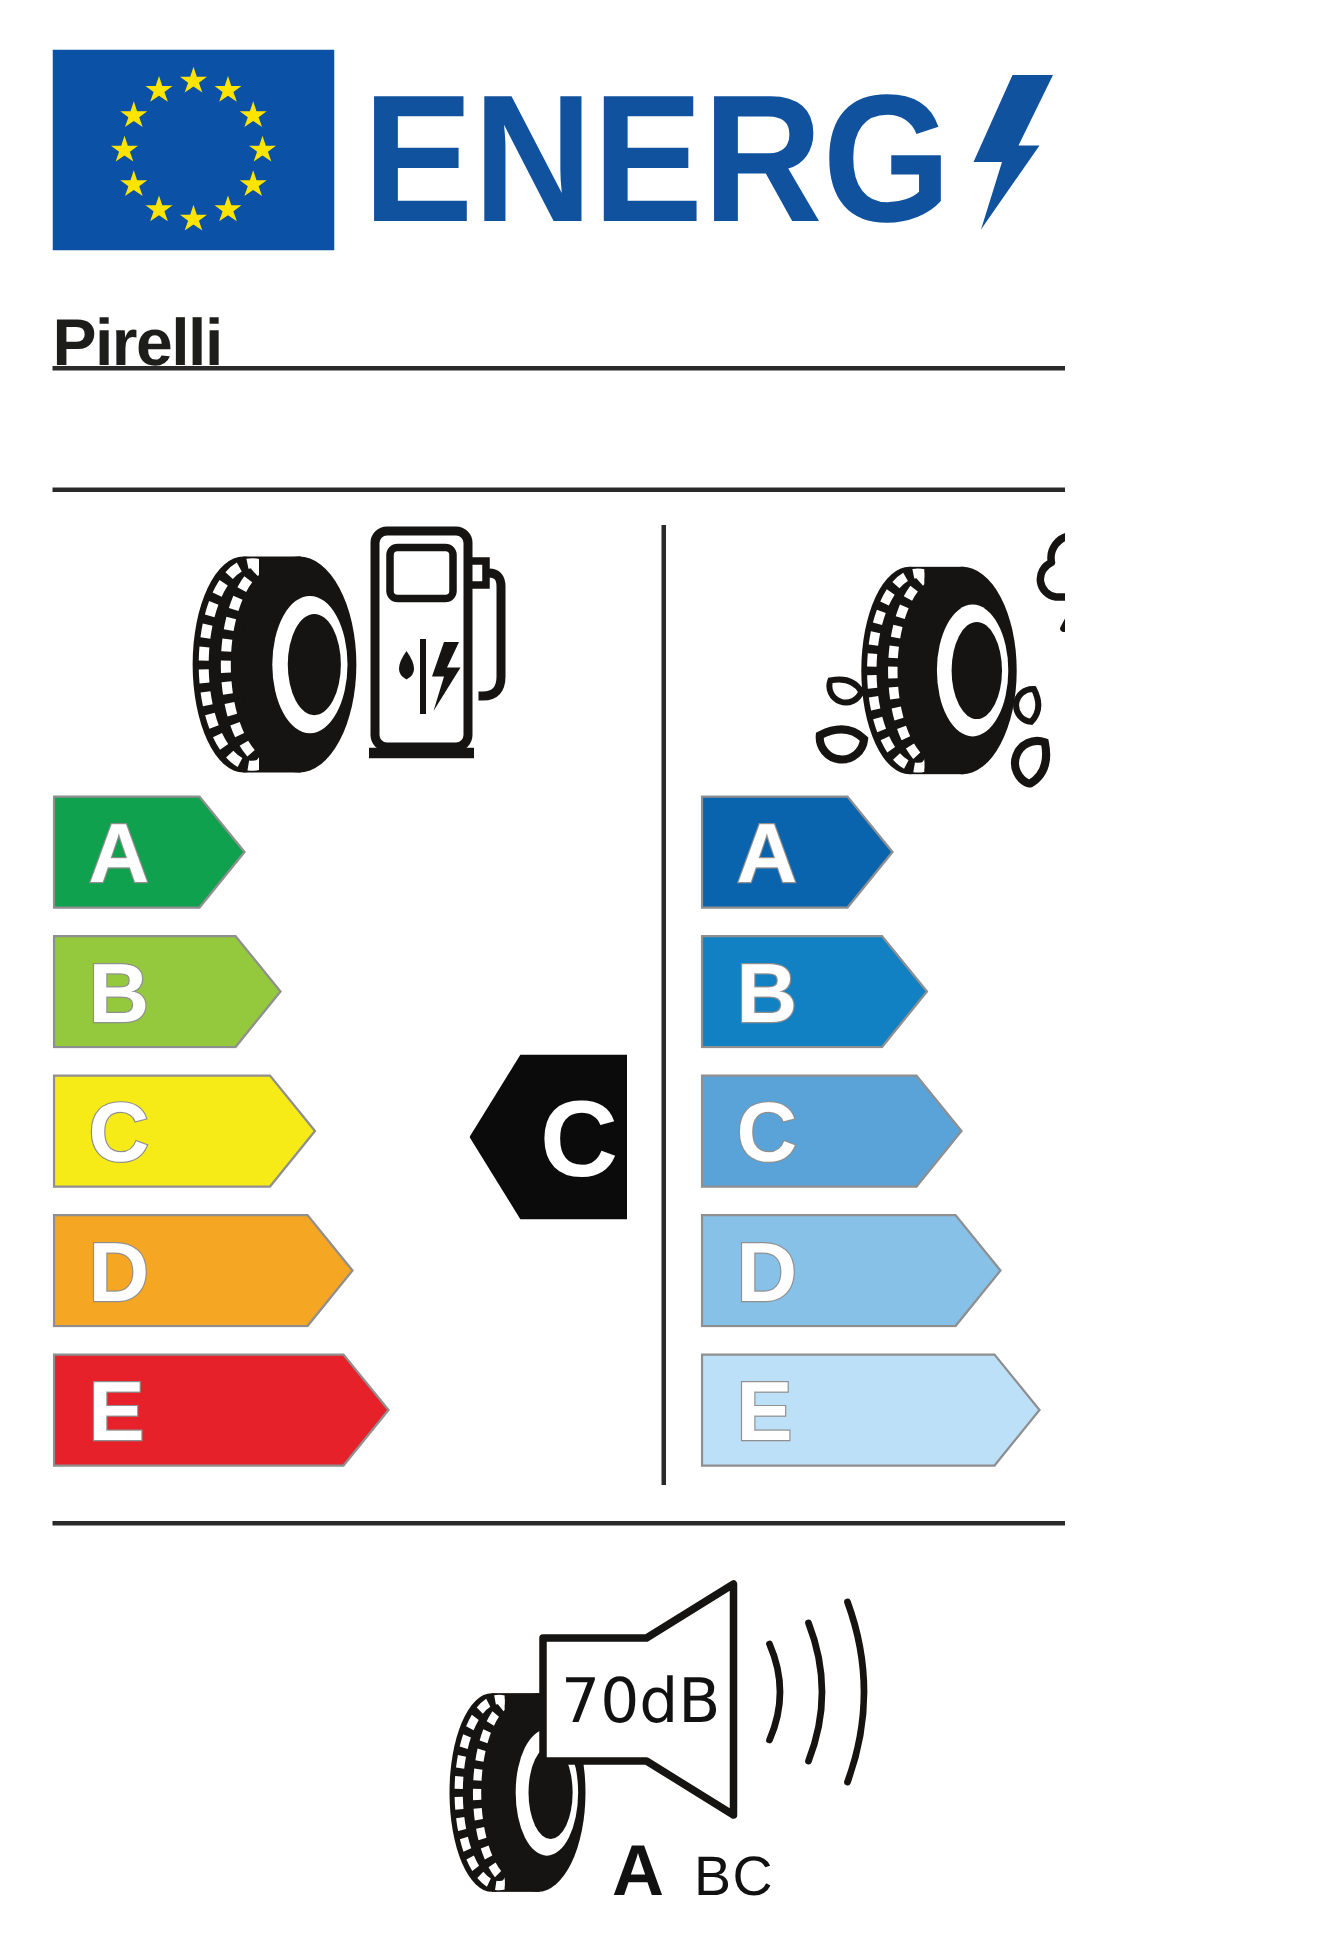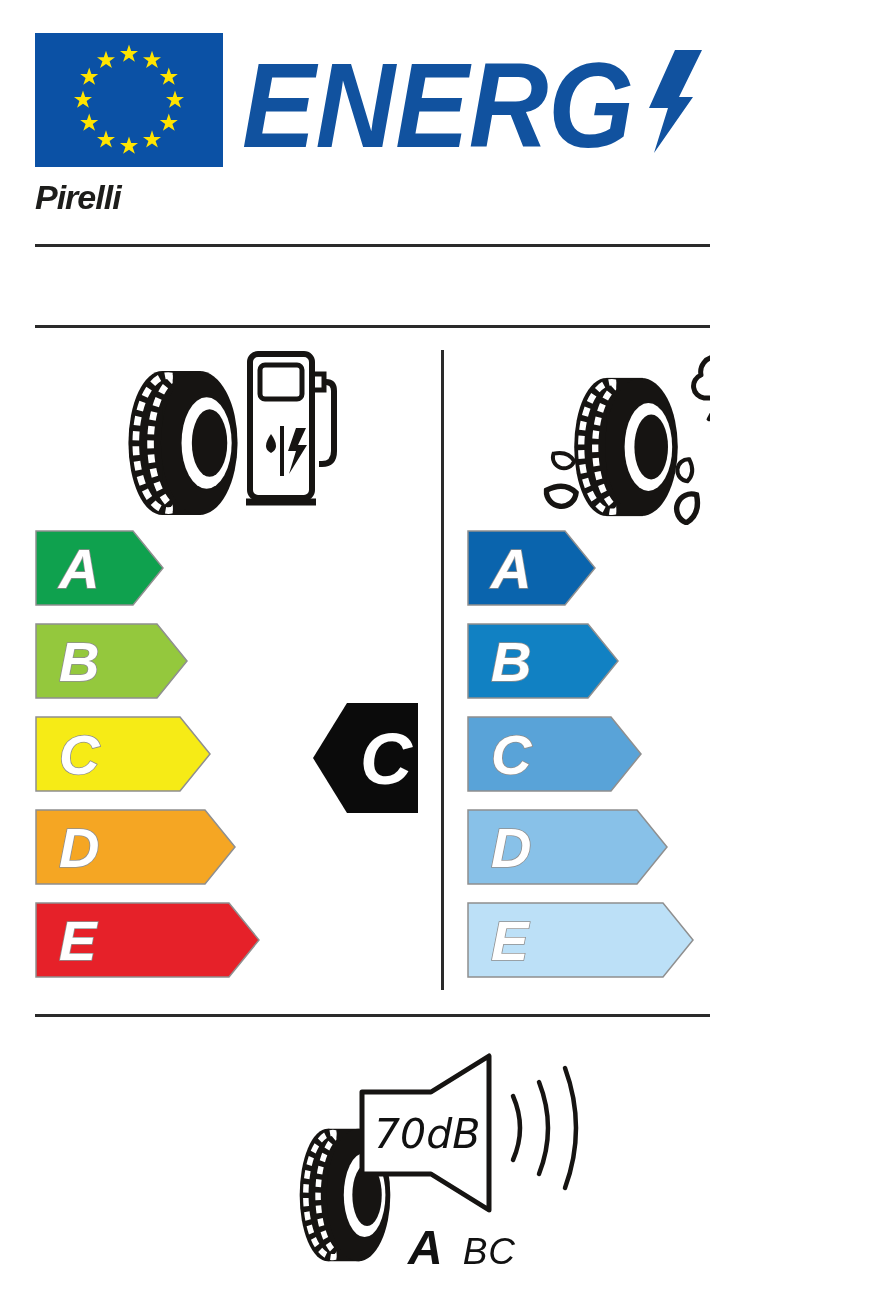--- a/index.html
+++ b/index.html
@@ -1,21 +1,21 @@
 <!DOCTYPE html>
 <html><head>
 <meta charset="utf-8">
 <style>
   html,body{margin:0;padding:0;background:#fff;}
   .label{position:relative;width:710px;height:1299px;background:#fff;overflow:hidden;
-         font-family:"Liberation Sans","DejaVu Sans",sans-serif;font-style:italic;}
+         font-family:"Liberation Sans","DejaVu Sans",sans-serif;}
   .abs{position:absolute;}
   .hline{position:absolute;left:35px;width:820px;height:3px;background:#2a2a2a;}
   .vdivider{position:absolute;left:441px;top:350px;width:3px;height:640px;background:#2a2a2a;}
-  .brand{position:absolute;left:35px;top:178px;font-size:34px;font-weight:700;
+  .brand{position:absolute;left:35px;top:204px;font-size:44px;font-weight:700;
          color:#1d1d1b;letter-spacing:-1px;text-align:center;}
   .row-svg{position:absolute;}
   .grade-letter{font-family:"Liberation Sans","DejaVu Sans",sans-serif;font-weight:700;
                 font-size:56px;fill:#fff;stroke:#8f8f8f;stroke-width:1.6;paint-order:stroke;}
   .black-letter{font-family:"Liberation Sans","DejaVu Sans",sans-serif;font-weight:700;
                 font-size:72px;fill:#fff;}
   .db-text{font-family:"DejaVu Sans","Liberation Sans",sans-serif;font-size:41px;fill:#111;}
   .noise-class{position:absolute;left:408px;top:1220px;display:flex;align-items:baseline;color:#111;}
   .noise-a{font-size:48px;font-weight:700;}
   .noise-bc{font-size:37px;font-weight:400;letter-spacing:1px;margin-left:20px;}

